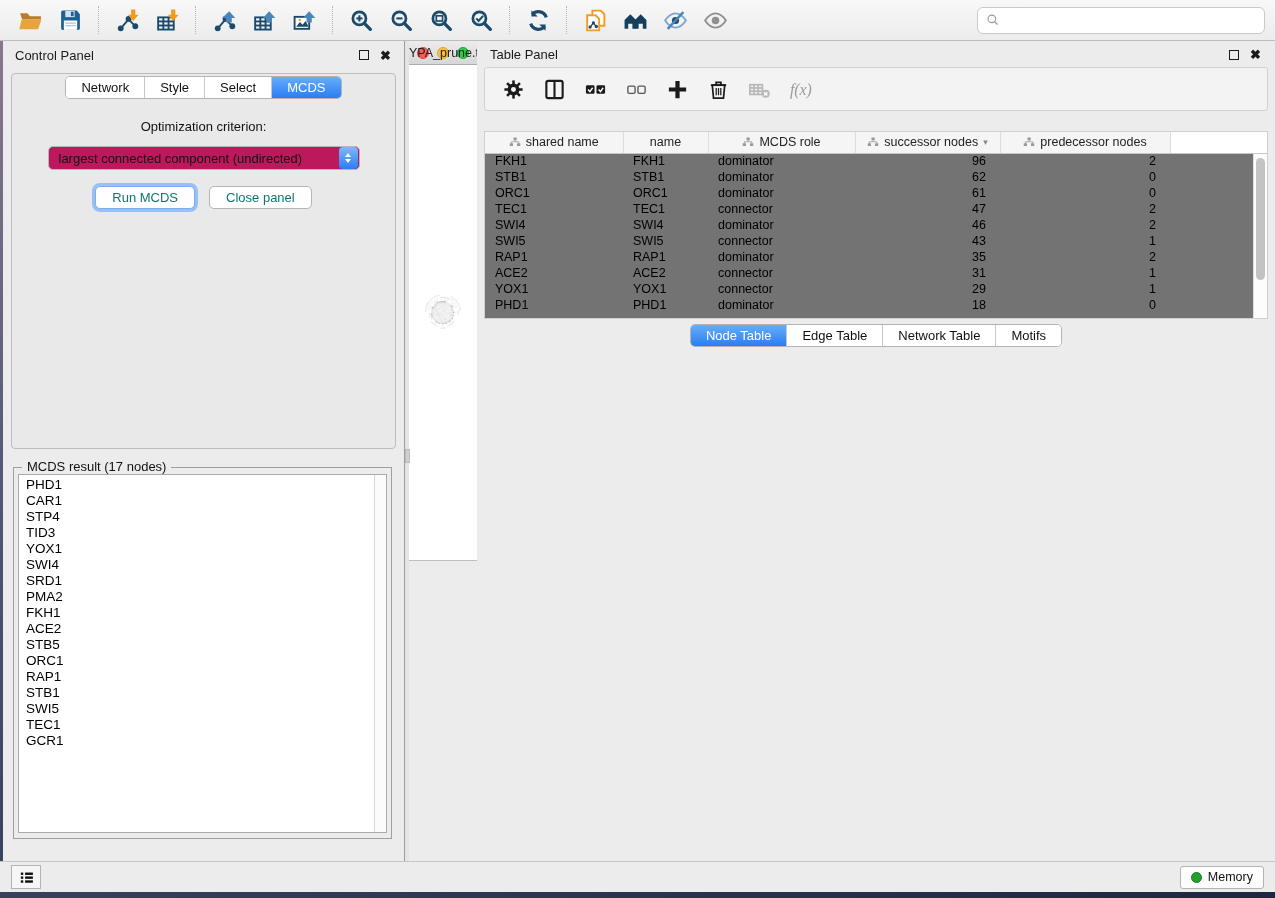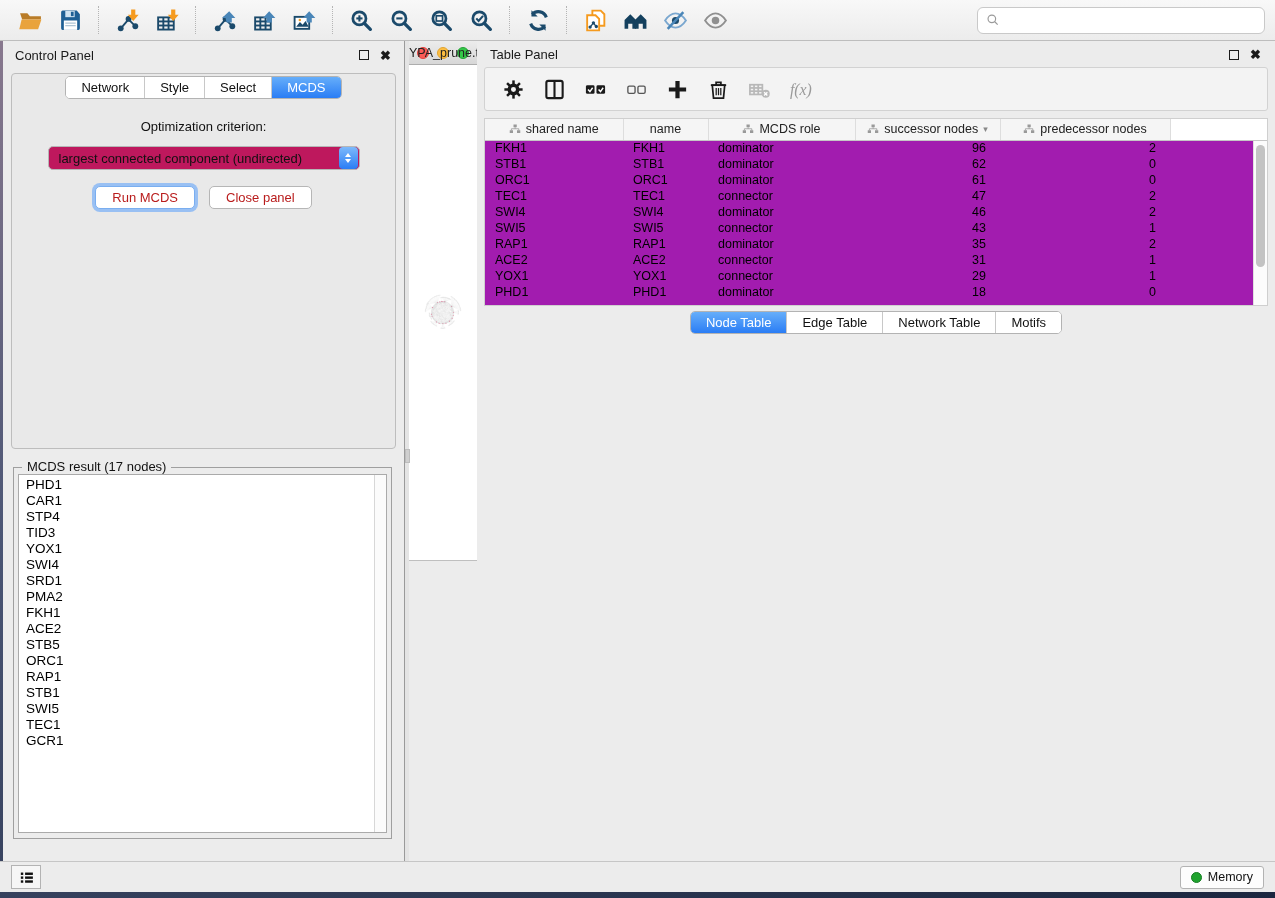--- a/index.html
+++ b/index.html
@@ -46,21 +46,21 @@
   .dropdown { width:312px; height:24px; margin:0 auto 16px auto; background:#be185d;
     border:1px solid #b6b6b6; border-radius:5px; display:flex; align-items:center; cursor:pointer; }
   .dropdown .dd-text { flex:1; font-size:13px; padding:0 10px; color:#111; white-space:nowrap; }
   .dd-stepper { width:19px; height:22px; border-radius:4px; background:linear-gradient(#7db9fb,#2a7df5);
     display:flex; flex-direction:column; align-items:center; justify-content:center; gap:2px; margin-right:1px; }
   .dd-stepper span { width:0; height:0; border-left:3.5px solid transparent; border-right:3.5px solid transparent; }
   .dd-up { border-bottom:4px solid #fff; }
   .dd-down { border-top:4px solid #fff; }
   .btn-row { display:flex; justify-content:center; gap:14px; }
   .mac-btn { background:#fff; border:1px solid #b6b6b6; border-radius:5px; font-size:13px;
-    padding:3px 16px; color:#b91c1c; cursor:pointer; font-family:"Liberation Sans",sans-serif; }
+    padding:3px 16px; color:#0f766e; cursor:pointer; font-family:"Liberation Sans",sans-serif; }
   .mac-btn.focused { box-shadow:0 0 0 3px rgba(100,165,250,.6); border-color:#7aaef0; }
 
   .mcds-group { position:absolute; left:10px; right:12px; top:426px; height:372px;
     border:1px solid #9f9f9f; }
   .mcds-legend { position:absolute; top:-9px; left:8px; background:#ececec; padding:0 5px;
     font-size:13px; color:#111; }
   .mcds-list { position:absolute; left:4px; right:4px; top:6px; bottom:5px; background:#fff;
     border:1px solid #aaa; overflow:hidden; }
   .mcds-items { position:absolute; left:0; top:0; right:12px; bottom:0; padding:2px 0 0 7px; }
   .mcds-items div { font-size:13.5px; line-height:16px; color:#000; }
@@ -89,21 +89,21 @@
   .h-split .grip { position:absolute; left:430px; top:0; width:14px; height:5px; background:#cfcfcf; border:1px solid #bdbdbd; }
 
   
   .table-panel { flex:1; background:#ececec; position:relative; padding:0 7px; }
   .tp-head { height:24px; display:flex; align-items:center; padding:3px 6px 0 6px; }
   .tp-toolbar { height:44px; background:#f3f3f3; border:1px solid #d2d2d2; border-radius:3px;
     display:flex; align-items:center; padding:12px 12px; gap:9px; margin-top:2px; }
   .tp-toolbar .tb-btn { width:32px; }
   .tp-toolbar .tb-btn svg { width:23px; height:23px; }
 
-  .tbl-wrap { position:relative; margin-top:7px; height:188px; background:#a21caf; border:1px solid #cfcfcf; overflow:hidden; }
+  .tbl-wrap { position:relative; margin-top:20px; height:188px; background:#737373; border:1px solid #cfcfcf; overflow:hidden; }
   table.data { border-collapse:collapse; width:100%; table-layout:fixed; }
   table.data th { height:21px; background:#f5f5f5; border-bottom:1px solid #c6c6c6; border-right:1px solid #ddd;
     font-size:12.5px; font-weight:normal; color:#222; text-align:center; position:relative; }
   table.data th .th-inner { display:flex; align-items:center; justify-content:center; gap:5px; }
   table.data th.filler { background:#fff; border-right:none; }
   table.data td { height:16px; font-size:12.5px; color:#000; padding:0 10px; white-space:nowrap; overflow:hidden; }
   table.data td.num { text-align:right; padding-right:14px; }
   .hier-icon svg { width:12px; height:12px; display:block; }
   .sort-arrow { font-size:9px; color:#888; }
   .tbl-scroll { position:absolute; right:0; top:22px; bottom:0; width:14px; background:#fcfcfc; border-left:1px solid #e0e0e0; }

